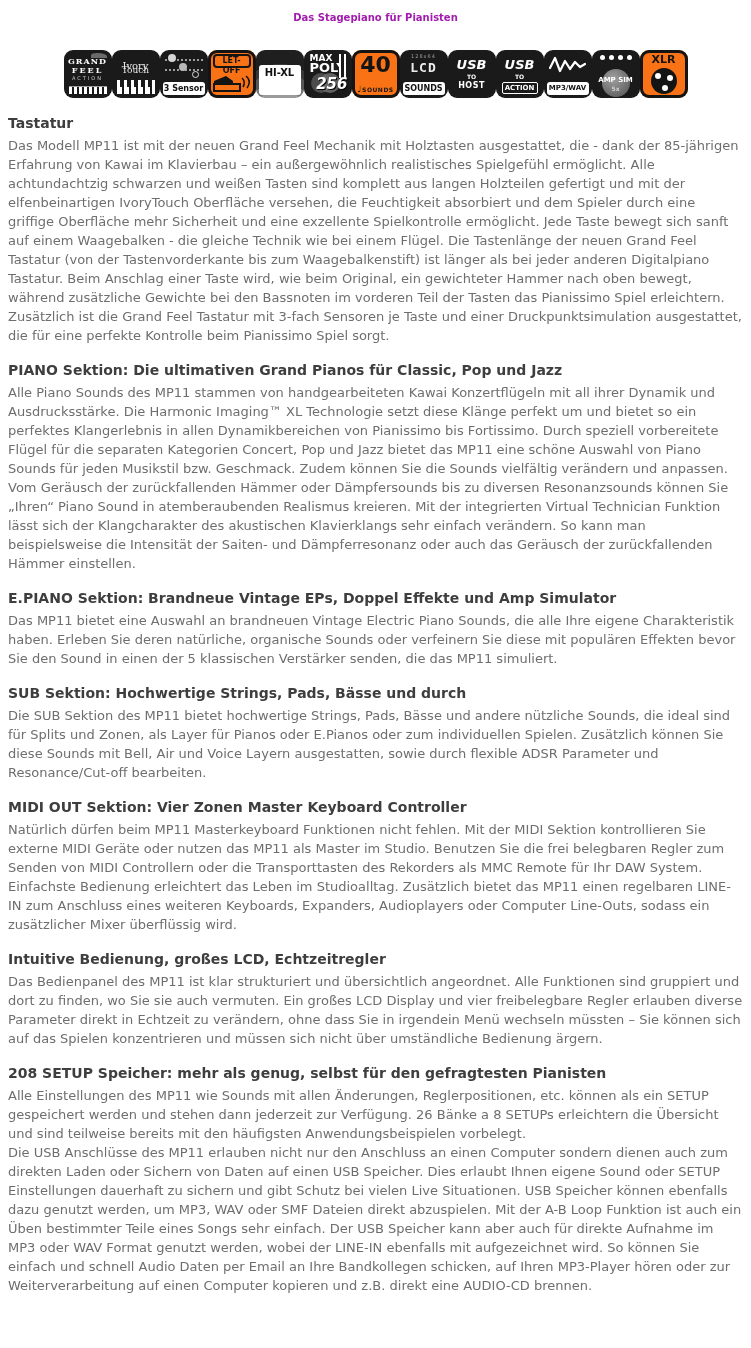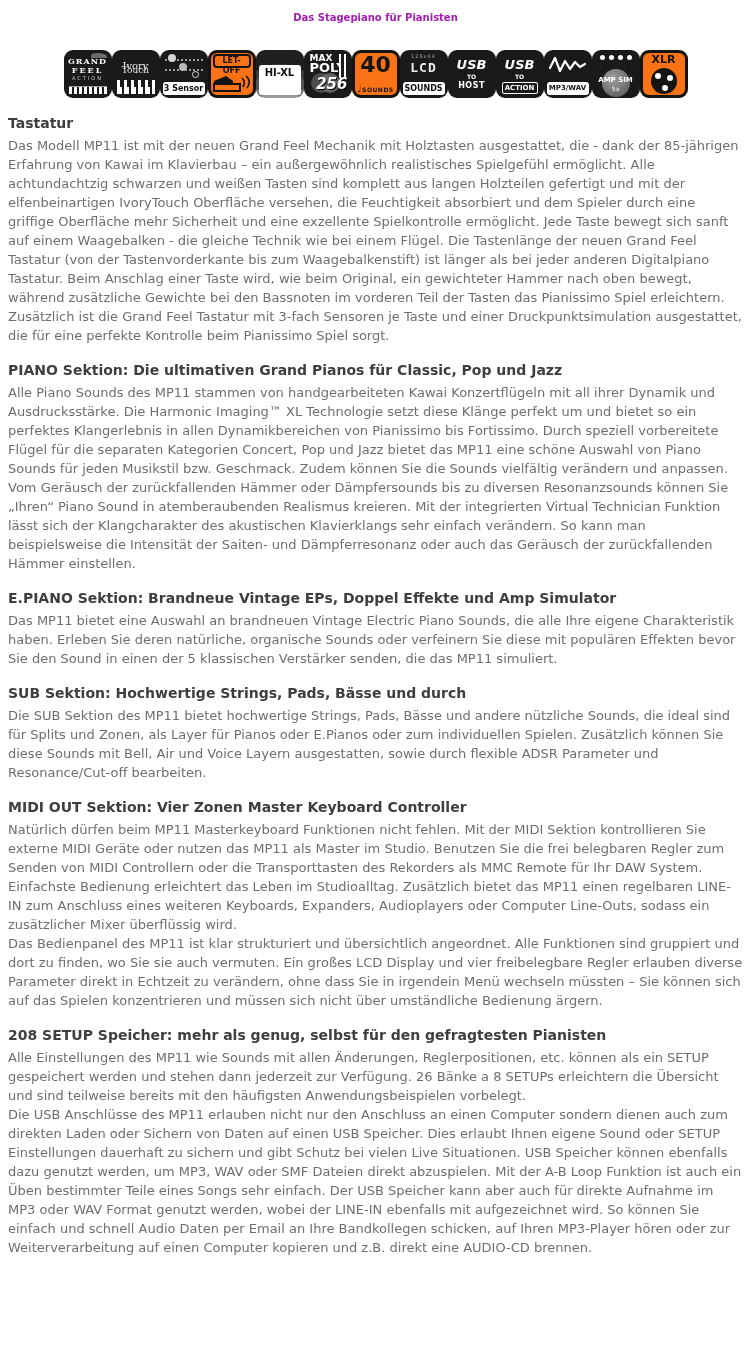--- a/index.html
+++ b/index.html
@@ -257,19 +257,20 @@
       <h2 class="section-heading">Tastatur</h2>
       <p class="section-body">Das Modell MP11 ist mit der neuen Grand Feel Mechanik mit Holztasten ausgestattet, die - dank der 85-jährigen Erfahrung von Kawai im Klavierbau – ein außergewöhnlich realistisches Spielgefühl ermöglicht. Alle achtundachtzig schwarzen und weißen Tasten sind komplett aus langen Holzteilen gefertigt und mit der elfenbeinartigen IvoryTouch Oberfläche versehen, die Feuchtigkeit absorbiert und dem Spieler durch eine griffige Oberfläche mehr Sicherheit und eine exzellente Spielkontrolle ermöglicht. Jede Taste bewegt sich sanft auf einem Waagebalken - die gleiche Technik wie bei einem Flügel. Die Tastenlänge der neuen Grand Feel Tastatur (von der Tastenvorderkante bis zum Waagebalkenstift) ist länger als bei jeder anderen Digitalpiano Tastatur. Beim Anschlag einer Taste wird, wie beim Original, ein gewichteter Hammer nach oben bewegt, während zusätzliche Gewichte bei den Bassnoten im vorderen Teil der Tasten das Pianissimo Spiel erleichtern. Zusätzlich ist die Grand Feel Tastatur mit 3-fach Sensoren je Taste und einer Druckpunktsimulation ausgestattet, die für eine perfekte Kontrolle beim Pianissimo Spiel sorgt.</p>
       <h2 class="section-heading">PIANO Sektion: Die ultimativen Grand Pianos für Classic, Pop und Jazz</h2>
       <p class="section-body">Alle Piano Sounds des MP11 stammen von handgearbeiteten Kawai Konzertflügeln mit all ihrer Dynamik und Ausdrucksstärke. Die Harmonic Imaging™ XL Technologie setzt diese Klänge perfekt um und bietet so ein perfektes Klangerlebnis in allen Dynamikbereichen von Pianissimo bis Fortissimo. Durch speziell vorbereitete Flügel für die separaten Kategorien Concert, Pop und Jazz bietet das MP11 eine schöne Auswahl von Piano Sounds für jeden Musikstil bzw. Geschmack. Zudem können Sie die Sounds vielfältig verändern und anpassen. Vom Geräusch der zurückfallenden Hämmer oder Dämpfersounds bis zu diversen Resonanzsounds können Sie „Ihren“ Piano Sound in atemberaubenden Realismus kreieren. Mit der integrierten Virtual Technician Funktion lässt sich der Klangcharakter des akustischen Klavierklangs sehr einfach verändern. So kann man beispielsweise die Intensität der Saiten- und Dämpferresonanz oder auch das Geräusch der zurückfallenden Hämmer einstellen.</p>
       <h2 class="section-heading">E.PIANO Sektion: Brandneue Vintage EPs, Doppel Effekte und Amp Simulator</h2>
       <p class="section-body">Das MP11 bietet eine Auswahl an brandneuen Vintage Electric Piano Sounds, die alle Ihre eigene Charakteristik haben. Erleben Sie deren natürliche, organische Sounds oder verfeinern Sie diese mit populären Effekten bevor Sie den Sound in einen der 5 klassischen Verstärker senden, die das MP11 simuliert.</p>
       <h2 class="section-heading">SUB Sektion: Hochwertige Strings, Pads, Bässe und durch</h2>
       <p class="section-body">Die SUB Sektion des MP11 bietet hochwertige Strings, Pads, Bässe und andere nützliche Sounds, die ideal sind für Splits und Zonen, als Layer für Pianos oder E.Pianos oder zum individuellen Spielen. Zusätzlich können Sie diese Sounds mit Bell, Air und Voice Layern ausgestatten, sowie durch flexible ADSR Parameter und Resonance/Cut-off bearbeiten.</p>
       <h2 class="section-heading">MIDI OUT Sektion: Vier Zonen Master Keyboard Controller</h2>
       <p class="section-body">Natürlich dürfen beim MP11 Masterkeyboard Funktionen nicht fehlen. Mit der MIDI Sektion kontrollieren Sie externe MIDI Geräte oder nutzen das MP11 als Master im Studio. Benutzen Sie die frei belegbaren Regler zum Senden von MIDI Controllern oder die Transporttasten des Rekorders als MMC Remote für Ihr DAW System. Einfachste Bedienung erleichtert das Leben im Studioalltag. Zusätzlich bietet das MP11 einen regelbaren LINE-IN zum Anschluss eines weiteren Keyboards, Expanders, Audioplayers oder Computer Line-Outs, sodass ein zusätzlicher Mixer überflüssig wird.</p>
+      <h2 class="section-heading">Intuitive Bedienung, großes LCD, Echtzeitregler</h2>
       <p class="section-body">Das Bedienpanel des MP11 ist klar strukturiert und übersichtlich angeordnet. Alle Funktionen sind gruppiert und dort zu finden, wo Sie sie auch vermuten. Ein großes LCD Display und vier freibelegbare Regler erlauben diverse Parameter direkt in Echtzeit zu verändern, ohne dass Sie in irgendein Menü wechseln müssten – Sie können sich auf das Spielen konzentrieren und müssen sich nicht über umständliche Bedienung ärgern.</p>
       <h2 class="section-heading">208 SETUP Speicher: mehr als genug, selbst für den gefragtesten Pianisten</h2>
       <p class="section-body">Alle Einstellungen des MP11 wie Sounds mit allen Änderungen, Reglerpositionen, etc. können als ein SETUP gespeichert werden und stehen dann jederzeit zur Verfügung. 26 Bänke a 8 SETUPs erleichtern die Übersicht und sind teilweise bereits mit den häufigsten Anwendungsbeispielen vorbelegt.</p>
       <p class="section-body">Die USB Anschlüsse des MP11 erlauben nicht nur den Anschluss an einen Computer sondern dienen auch zum direkten Laden oder Sichern von Daten auf einen USB Speicher. Dies erlaubt Ihnen eigene Sound oder SETUP Einstellungen dauerhaft zu sichern und gibt Schutz bei vielen Live Situationen. USB Speicher können ebenfalls dazu genutzt werden, um MP3, WAV oder SMF Dateien direkt abzuspielen. Mit der A-B Loop Funktion ist auch ein Üben bestimmter Teile eines Songs sehr einfach. Der USB Speicher kann aber auch für direkte Aufnahme im MP3 oder WAV Format genutzt werden, wobei der LINE-IN ebenfalls mit aufgezeichnet wird. So können Sie einfach und schnell Audio Daten per Email an Ihre Bandkollegen schicken, auf Ihren MP3-Player hören oder zur Weiterverarbeitung auf einen Computer kopieren und z.B. direkt eine AUDIO-CD brennen.</p>
     </main>
 
 </div>
 
 </body></html>

